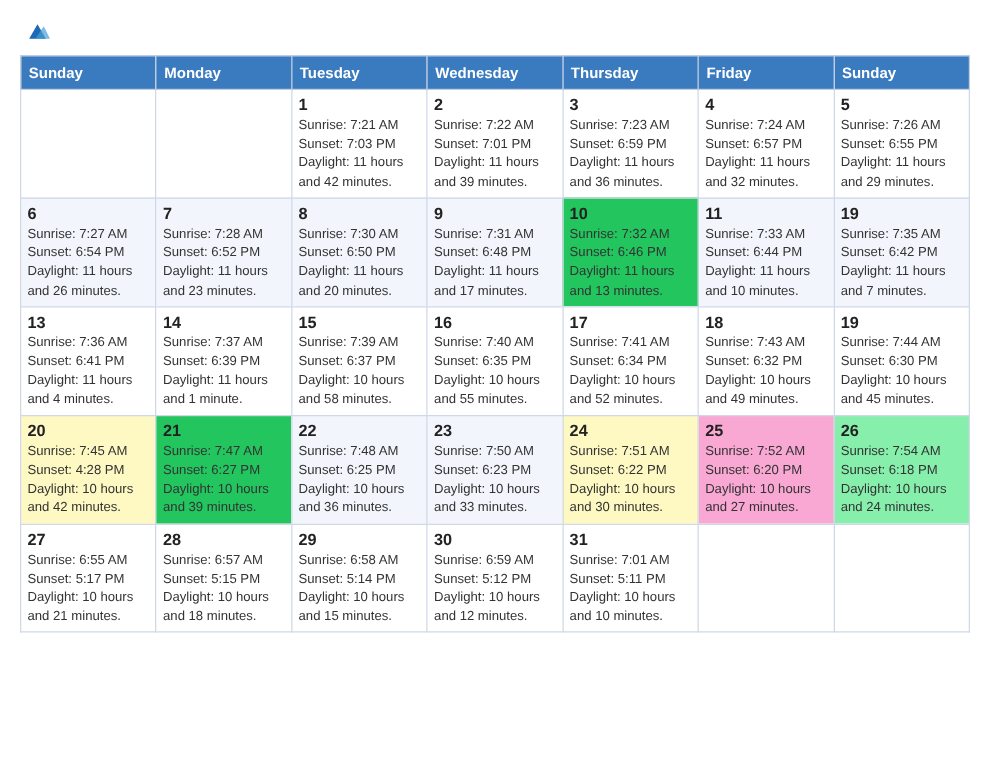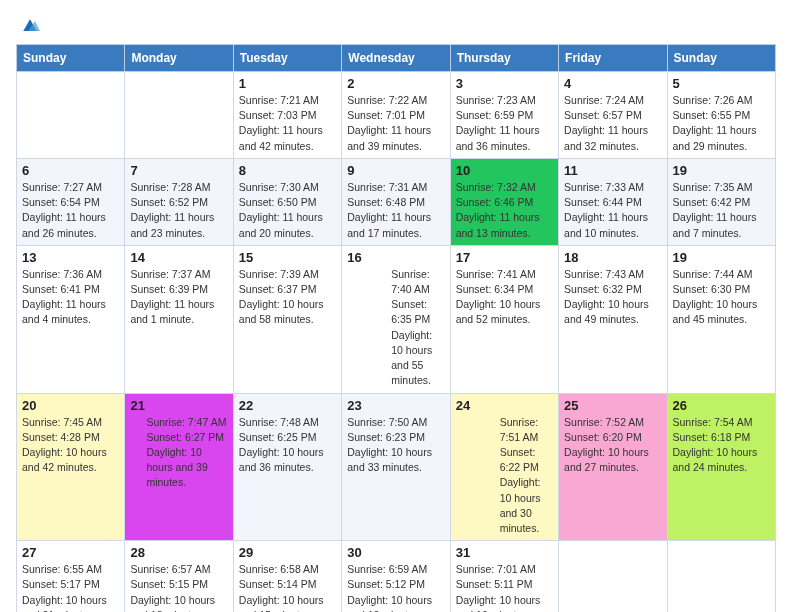--- a/index.html
+++ b/index.html
@@ -219,21 +219,21 @@
 Daylight: 11 hours and 1 minute.</div>
         </td>
         <td>
           <span class="day-num">15</span>
           <div class="day-info" style="white-space: pre-line;">Sunrise: 7:39 AM
 Sunset: 6:37 PM
 Daylight: 10 hours and 58 minutes.</div>
         </td>
         <td>
           <span class="day-num">16</span>
-          <div class="day-info" style="white-space: pre-line; margin-left: 44px;">Sunrise: 7:40 AM
+          <div class="day-info" style="white-space: pre-line;">Sunrise: 7:40 AM
 Sunset: 6:35 PM
 Daylight: 10 hours and 55 minutes.</div>
         </td>
         <td>
           <span class="day-num">17</span>
           <div class="day-info" style="white-space: pre-line;">Sunrise: 7:41 AM
 Sunset: 6:34 PM
 Daylight: 10 hours and 52 minutes.</div>
         </td>
         <td>
@@ -249,51 +249,51 @@
 Daylight: 10 hours and 45 minutes.</div>
         </td>
       </tr>
       <tr>
         <td style="background: #fef9c3;">
           <span class="day-num">20</span>
           <div class="day-info" style="white-space: pre-line;">Sunrise: 7:45 AM
 Sunset: 4:28 PM
 Daylight: 10 hours and 42 minutes.</div>
         </td>
-        <td style="background: #d946ef;">
+        <td style="background: #22c55e;">
           <span class="day-num">21</span>
-          <div class="day-info" style="white-space: pre-line; margin-left: 16px;">Sunrise: 7:47 AM
+          <div class="day-info" style="white-space: pre-line;">Sunrise: 7:47 AM
 Sunset: 6:27 PM
 Daylight: 10 hours and 39 minutes.</div>
         </td>
         <td style="background: rgb(242, 245, 251);">
           <span class="day-num">22</span>
           <div class="day-info" style="white-space: pre-line;">Sunrise: 7:48 AM
 Sunset: 6:25 PM
 Daylight: 10 hours and 36 minutes.</div>
         </td>
         <td style="background: rgb(242, 245, 251);">
           <span class="day-num">23</span>
           <div class="day-info" style="white-space: pre-line;">Sunrise: 7:50 AM
 Sunset: 6:23 PM
 Daylight: 10 hours and 33 minutes.</div>
         </td>
         <td style="background: #fef9c3;">
           <span class="day-num">24</span>
-          <div class="day-info" style="white-space: pre-line; margin-left: 44px;">Sunrise: 7:51 AM
+          <div class="day-info" style="white-space: pre-line;">Sunrise: 7:51 AM
 Sunset: 6:22 PM
 Daylight: 10 hours and 30 minutes.</div>
         </td>
         <td style="background: #f9a8d4;">
           <span class="day-num">25</span>
           <div class="day-info" style="white-space: pre-line;">Sunrise: 7:52 AM
 Sunset: 6:20 PM
 Daylight: 10 hours and 27 minutes.</div>
         </td>
-        <td style="background: #bef264;">
+        <td style="background: #86efac;">
           <span class="day-num">26</span>
           <div class="day-info" style="white-space: pre-line;">Sunrise: 7:54 AM
 Sunset: 6:18 PM
 Daylight: 10 hours and 24 minutes.</div>
         </td>
       </tr>
       <tr>
         <td>
           <span class="day-num">27</span>
           <div class="day-info" style="white-space: pre-line;">Sunrise: 6:55 AM

